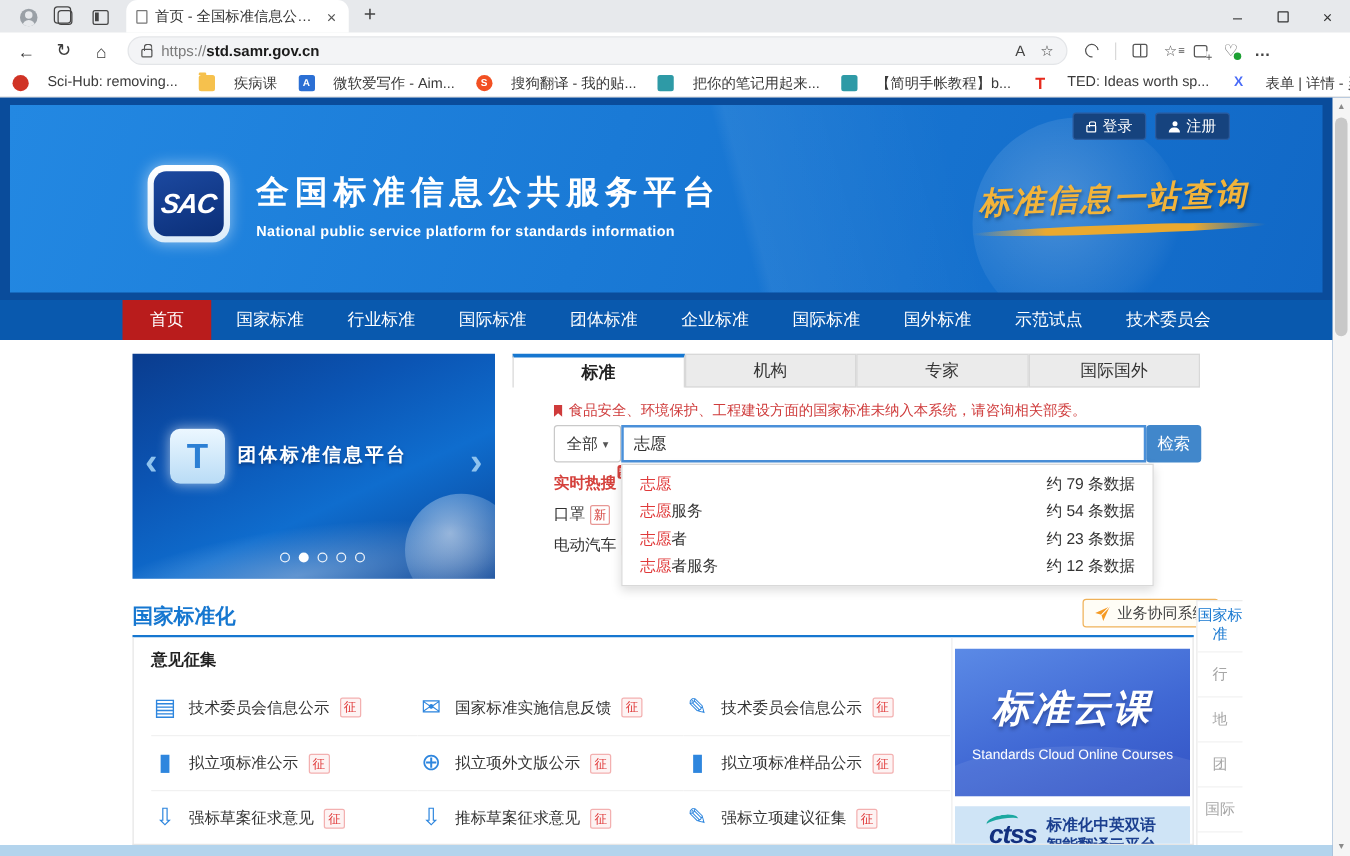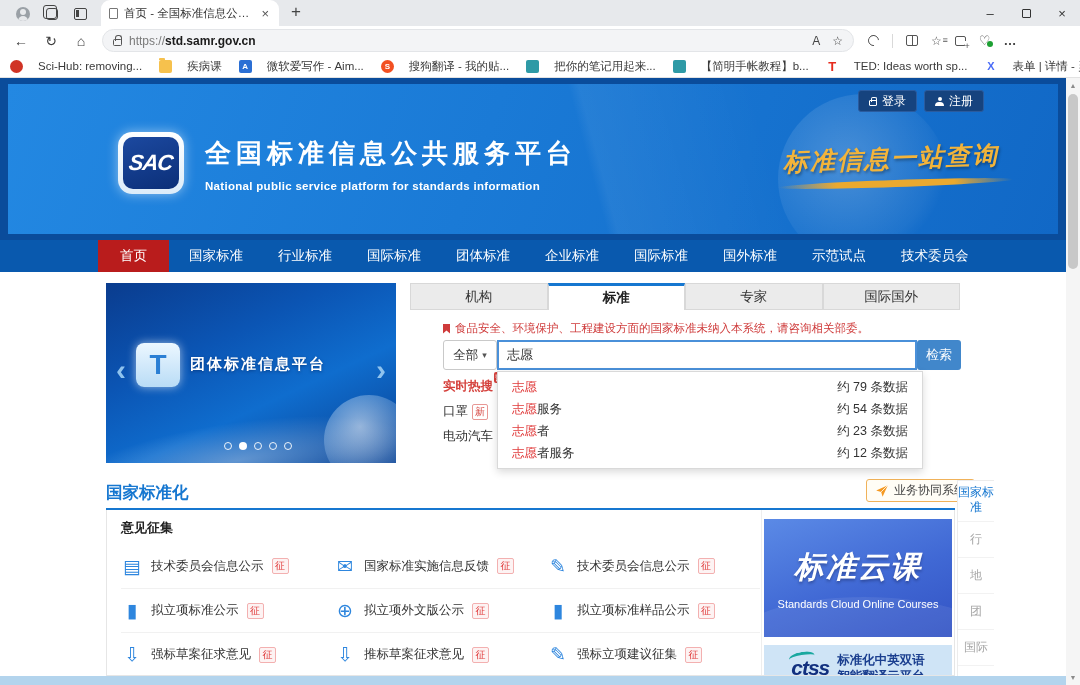--- a/index.html
+++ b/index.html
@@ -290,22 +290,22 @@
         <span class="dot"></span>
         <span class="dot active"></span>
         <span class="dot"></span>
         <span class="dot"></span>
         <span class="dot"></span>
       </div>
     </div>
 
     <div id="spanel">
       <div class="stabs">
+        <span class="stab active">标准</span>
         <span class="stab">机构</span>
-        <span class="stab active">标准</span>
         <span class="stab">专家</span>
         <span class="stab">国际国外</span>
       </div>
       <div class="notice">
         <span class="flag"></span>
         <span>食品安全、环境保护、工程建设方面的国家标准未纳入本系统，请咨询相关部委。</span>
       </div>
       <div class="srow">
         <span class="cat-btn">
             <span>全部</span>

